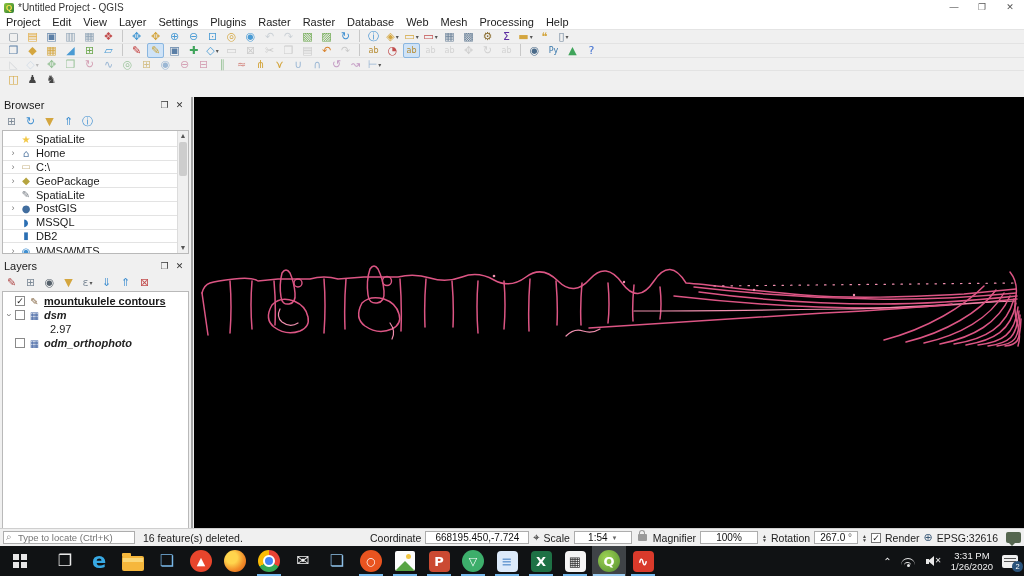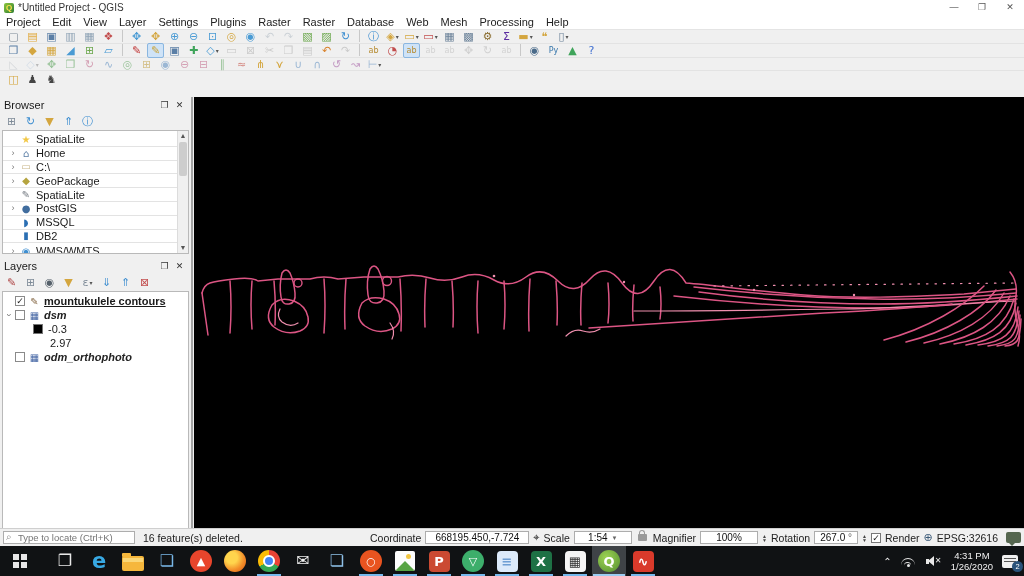--- a/index.html
+++ b/index.html
@@ -557,24 +557,20 @@
             <span class="tico" style="color: rgb(138, 109, 75);">✎</span>
             <span class="tlabel bold-underline">mountukulele contours</span>
           </div>
           <div class="lrow">
             <span class="arr open">›</span>
             <span class="cb"></span>
             <span class="tico" style="color: rgb(60, 95, 160);">▦</span>
             <span class="tlabel italic">dsm</span>
           </div>
           <div class="lrow legend">
-            <span class="swatch" style="background: rgb(0, 0, 0);"></span>
-            <span>-0.3</span>
-          </div>
-          <div class="lrow legend">
             <span class="noswatch"></span>
             <span>2.97</span>
           </div>
           <div class="lrow">
             <span class="arr"></span>
             <span class="cb"></span>
             <span class="tico" style="color: rgb(60, 95, 160);">▦</span>
             <span class="tlabel italic">odm_orthophoto</span>
           </div>
         </div>
@@ -766,21 +762,21 @@
     <div id="tray">
       <span class="chev">⌃</span>
       <span class="tray-wifi">
           <i></i>
         </span>
       <span class="tray-vol">
           <i class="cone"></i>
           <i class="vx">✕</i>
         </span>
       <div id="clock">
-        <div>4:31 PM</div>
+        <div>3:31 PM</div>
         <div>1/26/2020</div>
       </div>
       <span class="tray-notif">
         <span class="badge">2</span>
       </span>
     </div>
   </div>
 
 </div>
 

